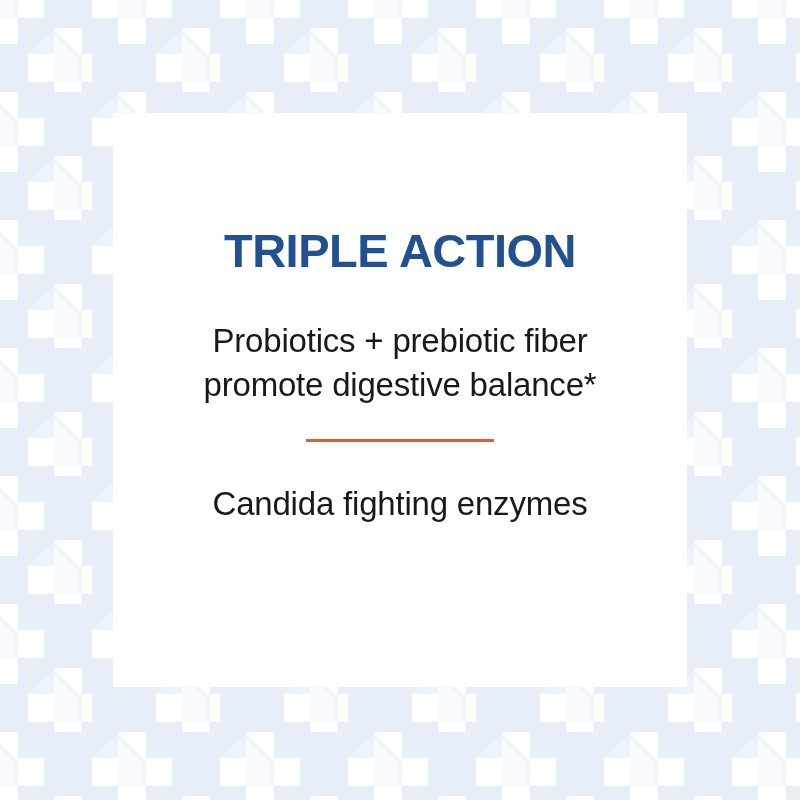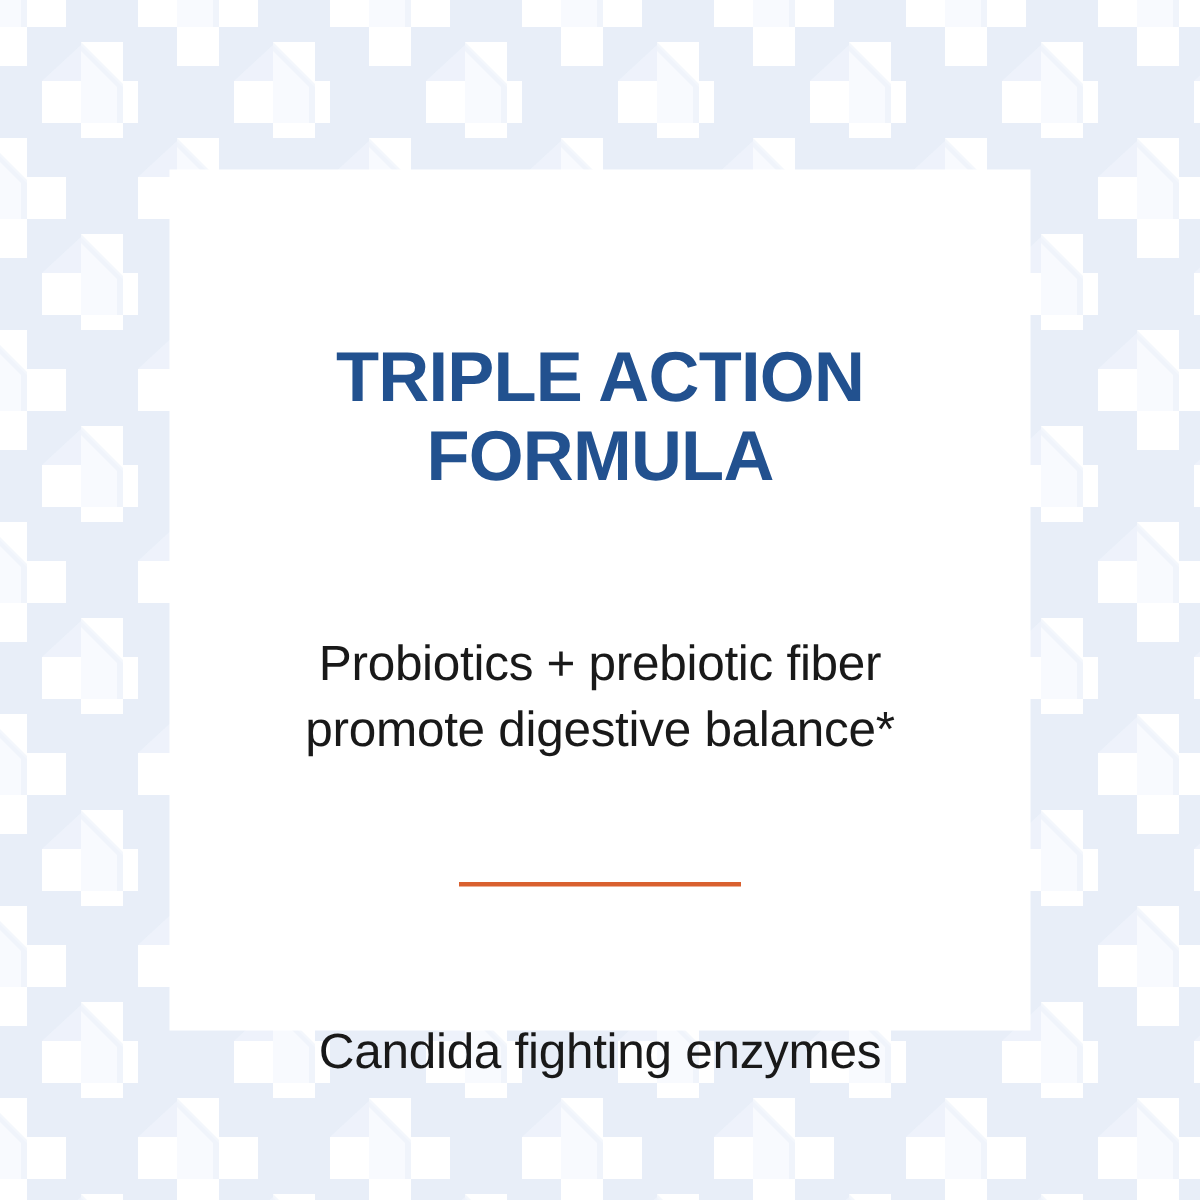--- a/index.html
+++ b/index.html
@@ -37,21 +37,20 @@
     left: 113px;
     top: 113px;
     width: 574px;
     height: 574px;
     background: #ffffff;
     display: flex;
     flex-direction: column;
     align-items: center;
     justify-content: flex-start;
     box-sizing: border-box;
-    gap: 48px;
   }
 
   .headline {
     margin: 0;
     padding: 0;
     width: 100%;
     text-align: center;
     color: #22518f;
     font-family: "Liberation Sans", sans-serif;
     font-weight: 700;
@@ -119,21 +118,20 @@
         </g>
       </pattern>
     </defs>
     <rect x="0" y="0" width="800" height="800" fill="url(#crossTile)"></rect>
   </svg>
 
   <div id="card">
 
     <h1 class="headline">
       <span class="hl-line">TRIPLE ACTION</span>
-      <span class="hl-line">FORMULA</span>
     </h1>
 
     <div class="body-block" id="body-one">
       <span class="bl-line">Probiotics + prebiotic fiber</span>
       <span class="bl-line">promote digestive balance*</span>
     </div>
 
     <div class="divider-wrap">
       <div id="divider"></div>
     </div>

